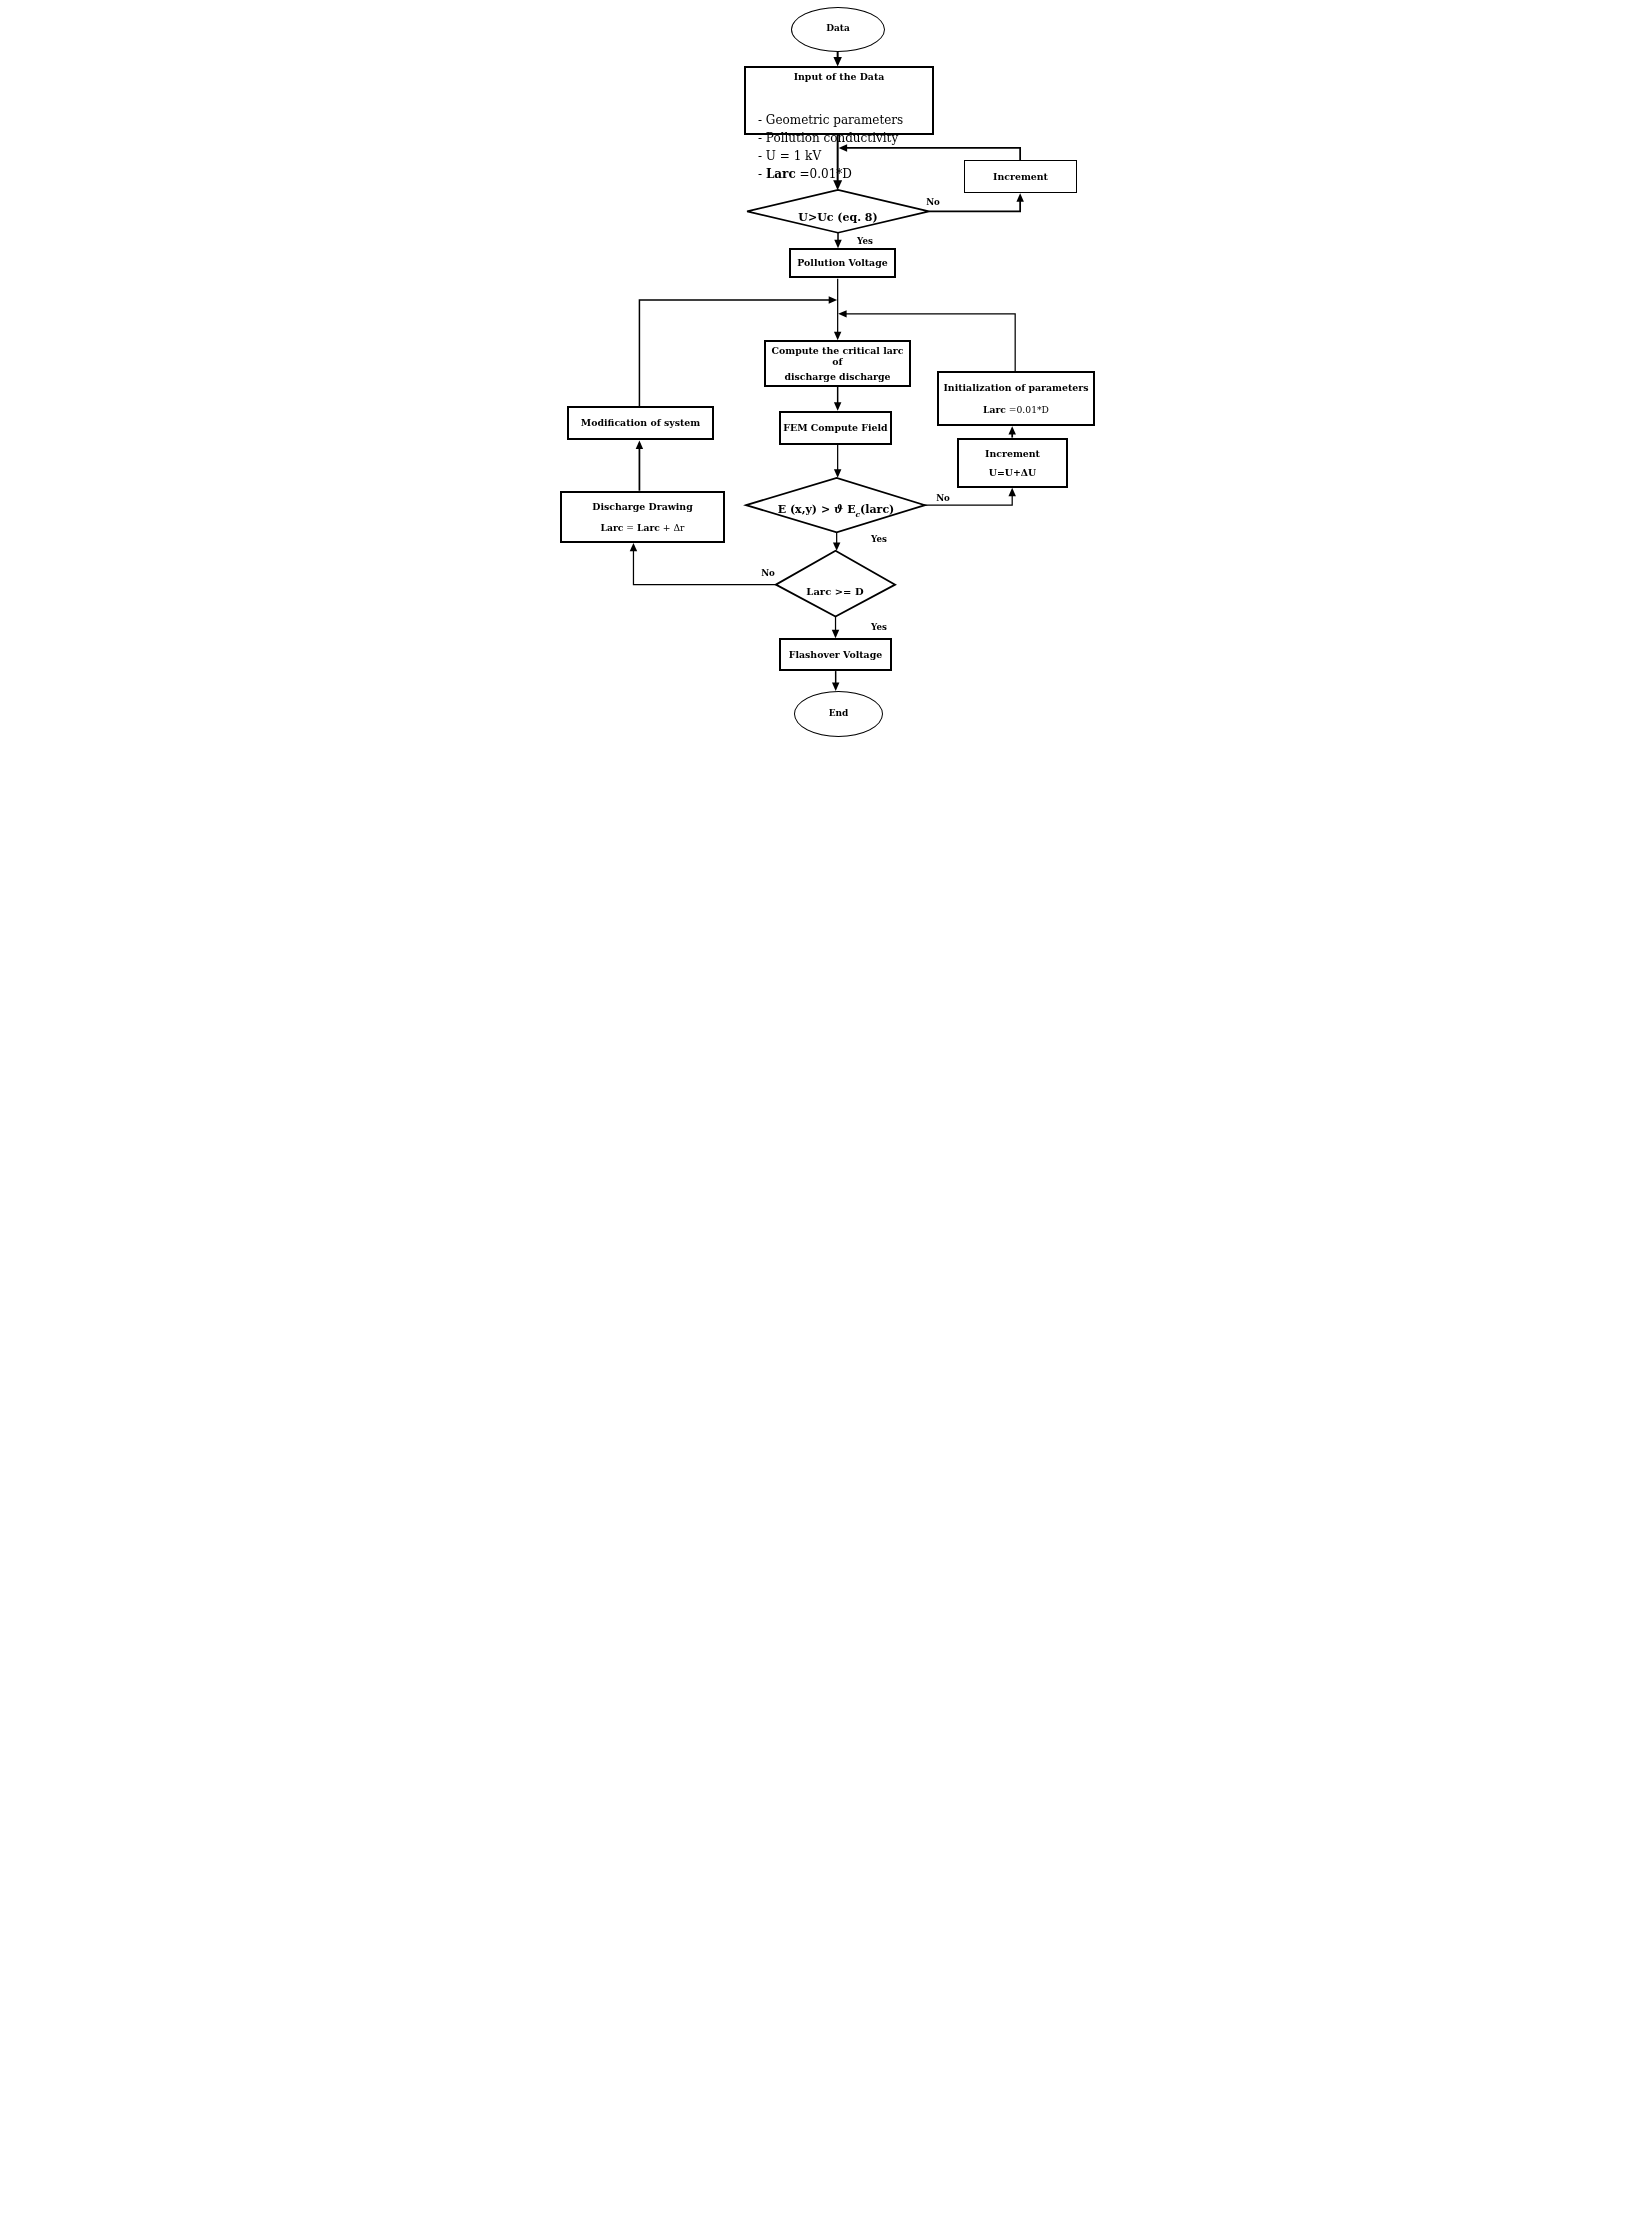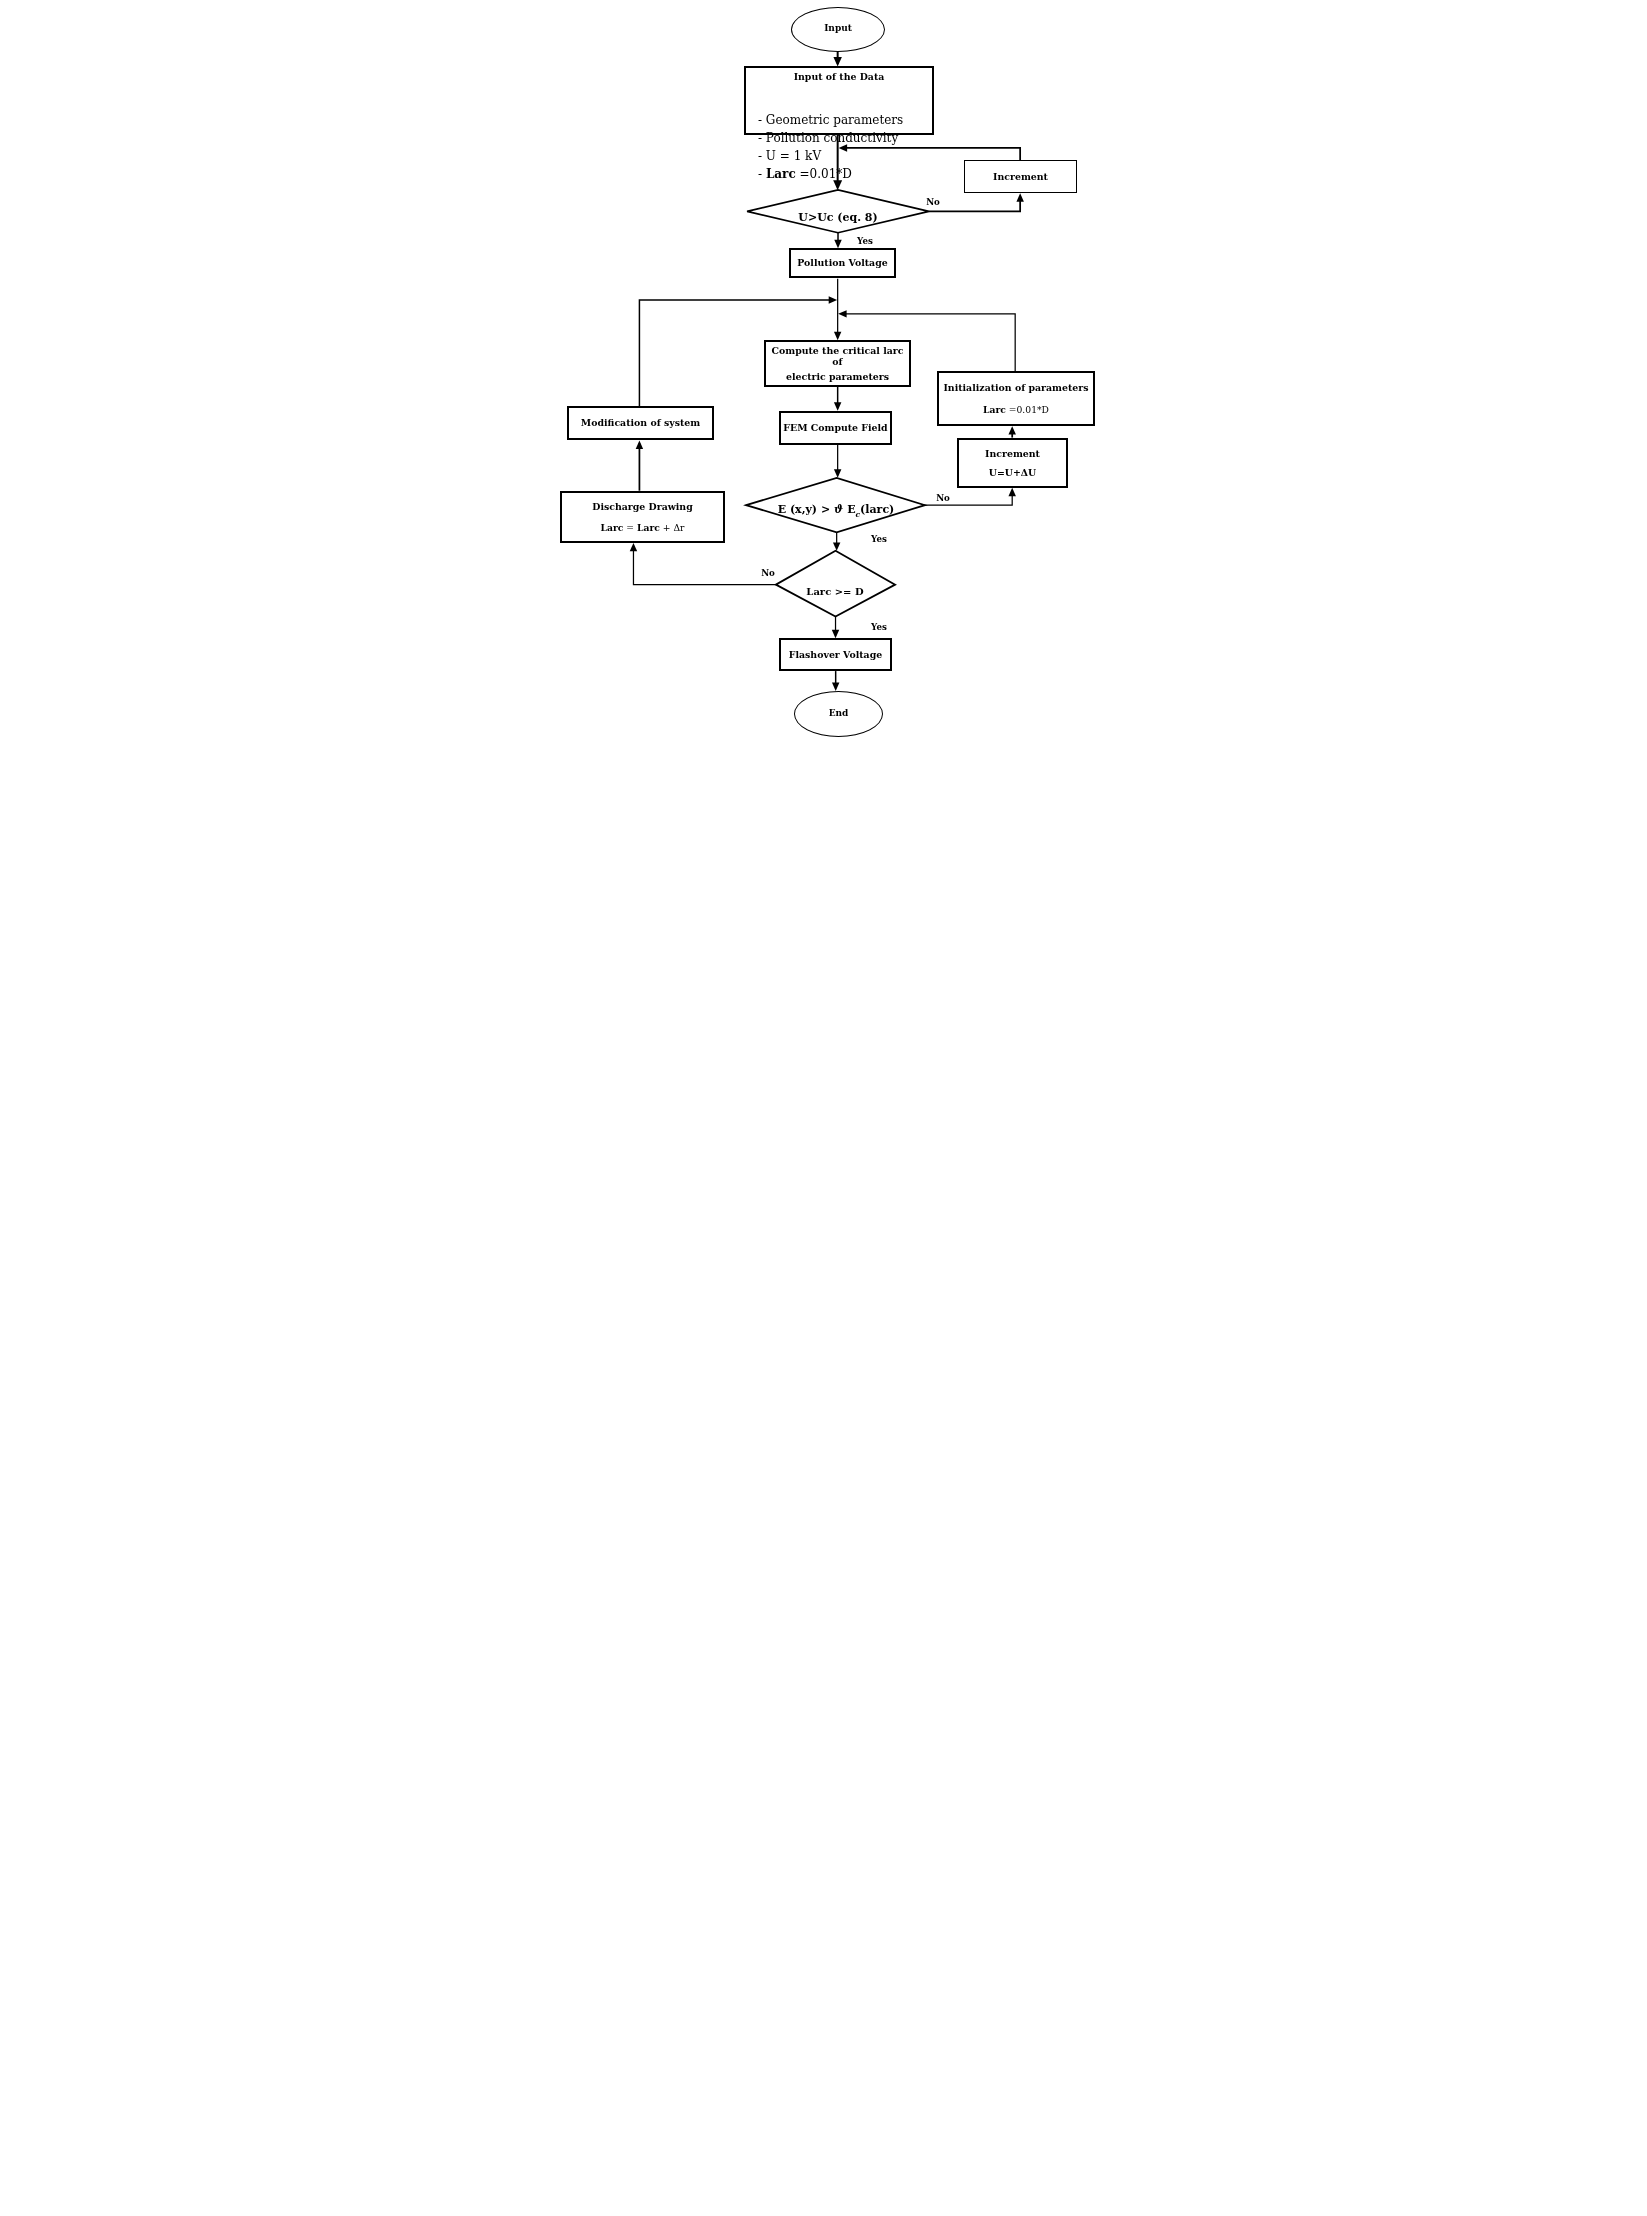--- a/index.html
+++ b/index.html
@@ -83,21 +83,21 @@
 
     <polyline points="577,1350 577,1385" fill="none" stroke="#000" stroke-width="3"></polyline>
     <polygon points="577,1390 569.5,1373 584.5,1373" fill="#000"></polygon>
 
     <polygon points="398.7,424.7 581.7,381.7 764.7,424.7 581.7,467.7" fill="#fff" stroke="#000" stroke-width="3.5"></polygon>
     <polygon points="396.7,1016 579,961 756.7,1016 579,1070.7" fill="#fff" stroke="#000" stroke-width="3.5"></polygon>
     <polygon points="456.7,1176 576.7,1108 696.7,1176 576.7,1240.3" fill="#fff" stroke="#000" stroke-width="3.5"></polygon>
   </svg>
 
   <div class="node ellipse" style="left:242px;top:6.5px;width:94px;height:45px;">
-    <div class="lbl" style="font-size:9px;">Input</div>
+    <div class="lbl" style="font-size:9px;">Data</div>
   </div>
 
   <div class="node rect" style="left:195px;top:66px;width:190px;height:69px;justify-content:flex-start;padding:2px 5px;gap:29px;">
     <div class="input-title">Input of the Data</div>
     <div class="input-items">
       <div>- Geometric parameters</div>
       <div>- Pollution conductivity</div>
       <div>- U = 1 kV</div>
       <div><span>- </span><span class="bi">Larc</span><span> =0.01*D</span></div>
     </div>
@@ -110,21 +110,21 @@
   <div class="dlabel" style="left:289px;top:217px;">
     <span>U&gt;Uc (eq. 8)</span>
   </div>
 
   <div class="node rect" style="left:240px;top:248px;width:107px;height:30px;">
     <div class="lbl">Pollution Voltage</div>
   </div>
 
   <div class="node rect spread" style="left:215px;top:340px;width:147px;height:47px;">
     <div class="lbl">Compute the critical larc of</div>
-    <div class="lbl">electric parameters</div>
+    <div class="lbl">discharge discharge</div>
   </div>
 
   <div class="node rect" style="left:230px;top:411px;width:113px;height:34px;">
     <div class="lbl">FEM Compute Field</div>
   </div>
 
   <div class="node rect spread" style="left:388px;top:371px;width:158px;height:55px;">
     <div class="lbl">Initialization of parameters</div>
     <div class="sm"><span class="bi">Larc</span><span class="rg"> =0.01*D</span></div>
   </div>

